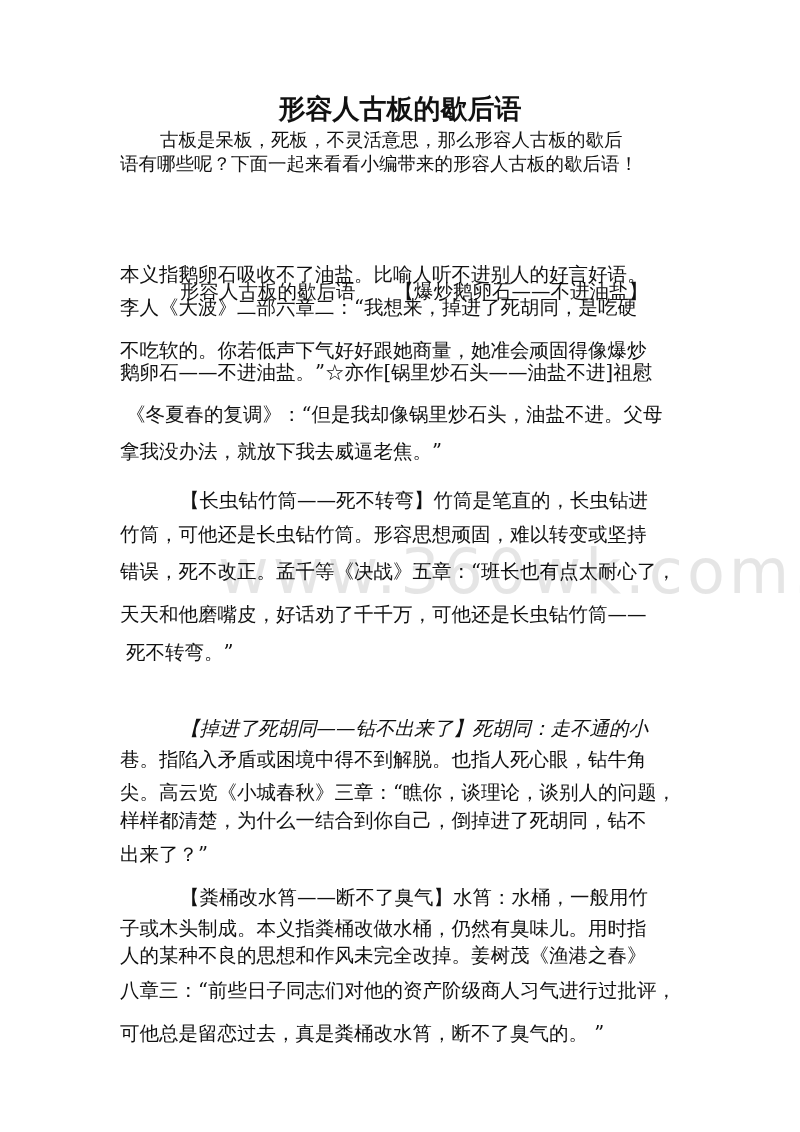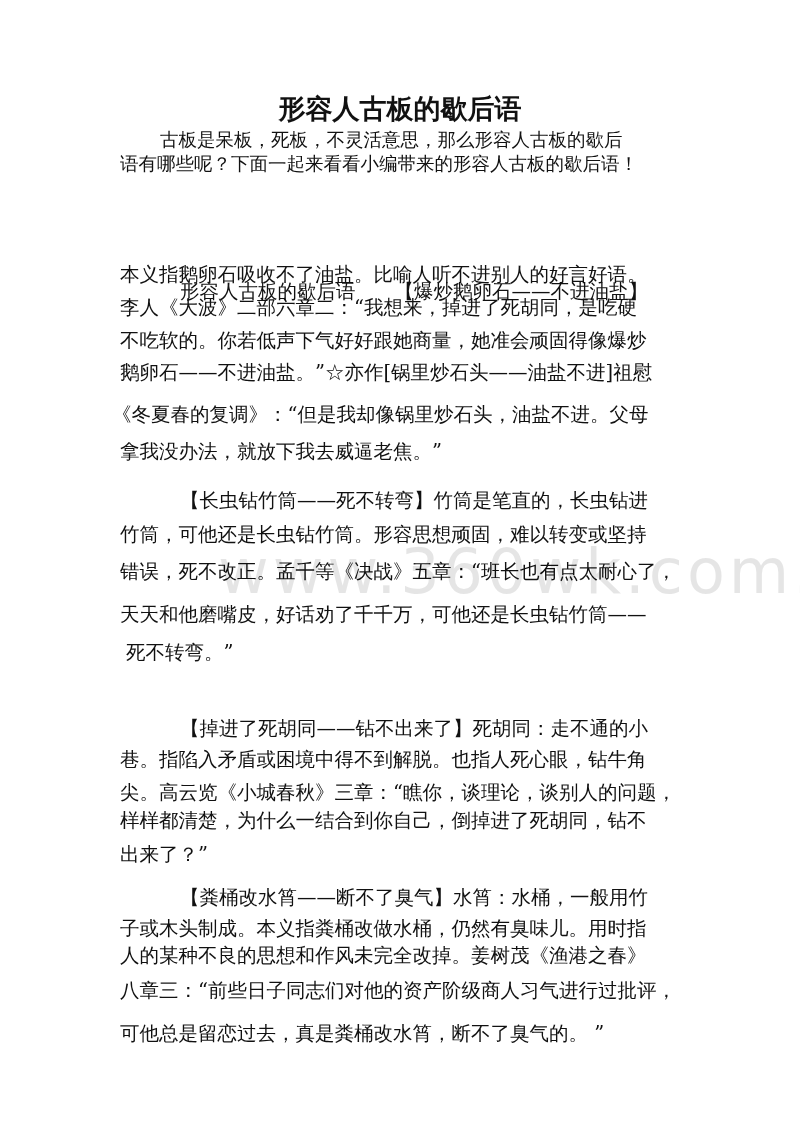--- a/index.html
+++ b/index.html
@@ -20,30 +20,30 @@
 <div class="page">
   <div class="title">形容人古板的歇后语</div>
   <div id="intro">
       <div class="line intro" style="top: 128px; left: 160px;">古板是呆板，死板，不灵活意思，那么形容人古板的歇后</div>
       <div class="line intro" style="top: 152px; left: 120px;">语有哪些呢？下面一起来看看小编带来的形容人古板的歇后语！</div>
     </div>
   <div id="body">
       <div class="line" style="top: 233px; left: 180px; margin-top: 47px;">形容人古板的歇后语　　【爆炒鹅卵石——不进油盐】</div>
       <div class="line" style="top: 263px; left: 120px;">本义指鹅卵石吸收不了油盐。比喻人听不进别人的好言好语。</div>
       <div class="line" style="top: 296px; left: 120px;">李人《大波》二部六章二：“我想来，掉进了死胡同，是吃硬</div>
-      <div class="line" style="top: 329px; left: 120px;">不吃软的。你若低声下气好好跟她商量，她准会顽固得像爆炒</div>
+      <div class="line" style="top: 340px; left: 120px; font-family: Liberation Mono, monospace;">不吃软的。你若低声下气好好跟她商量，她准会顽固得像爆炒</div>
       <div class="line" style="top: 361px; left: 120px;">鹅卵石——不进油盐。”☆亦作[锅里炒石头——油盐不进]祖慰</div>
-      <div class="line" style="top: 403px; left: 112px;">《冬夏春的复调》：“但是我却像锅里炒石头，油盐不进。父母</div>
+      <div class="line" style="top: 403px; left: 126px;">《冬夏春的复调》：“但是我却像锅里炒石头，油盐不进。父母</div>
       <div class="line" style="top: 440px; left: 120px;">拿我没办法，就放下我去威逼老焦。”</div>
       <div class="line" style="top: 489px; left: 180px;">【长虫钻竹筒——死不转弯】竹筒是笔直的，长虫钻进</div>
       <div class="line" style="top: 523px; left: 120px;">竹筒，可他还是长虫钻竹筒。形容思想顽固，难以转变或坚持</div>
       <div class="line" style="top: 560px; left: 120px;">错误，死不改正。孟千等《决战》五章：“班长也有点太耐心了，</div>
       <div class="line" style="top: 603px; left: 120px;">天天和他磨嘴皮，好话劝了千千万，可他还是长虫钻竹筒——</div>
       <div class="line" style="top: 641px; left: 126px;">死不转弯。”</div>
-      <div class="line" style="top: 717px; left: 180px;">【掉进了死胡同——钻不出来了】死胡同：走不通的小</div>
+      <div class="line" style="top: 717px; left: 180px; font-style: italic;">【掉进了死胡同——钻不出来了】死胡同：走不通的小</div>
       <div class="line" style="top: 748px; left: 120px;">巷。指陷入矛盾或困境中得不到解脱。也指人死心眼，钻牛角</div>
       <div class="line" style="top: 781px; left: 120px;">尖。高云览《小城春秋》三章：“瞧你，谈理论，谈别人的问题，</div>
       <div class="line" style="top: 809px; left: 120px;">样样都清楚，为什么一结合到你自己，倒掉进了死胡同，钻不</div>
       <div class="line" style="top: 843px; left: 120px;">出来了？”</div>
       <div class="line" style="top: 886px; left: 180px;">【粪桶改水筲——断不了臭气】水筲：水桶，一般用竹</div>
       <div class="line" style="top: 917px; left: 120px;">子或木头制成。本义指粪桶改做水桶，仍然有臭味儿。用时指</div>
       <div class="line" style="top: 944px; left: 120px;">人的某种不良的思想和作风未完全改掉。姜树茂《渔港之春》</div>
       <div class="line" style="top: 979px; left: 120px;">八章三：“前些日子同志们对他的资产阶级商人习气进行过批评，</div>
       <div class="line" style="top: 1022px; left: 120px;">可他总是留恋过去，真是粪桶改水筲，断不了臭气的。 ”</div>
     </div>

